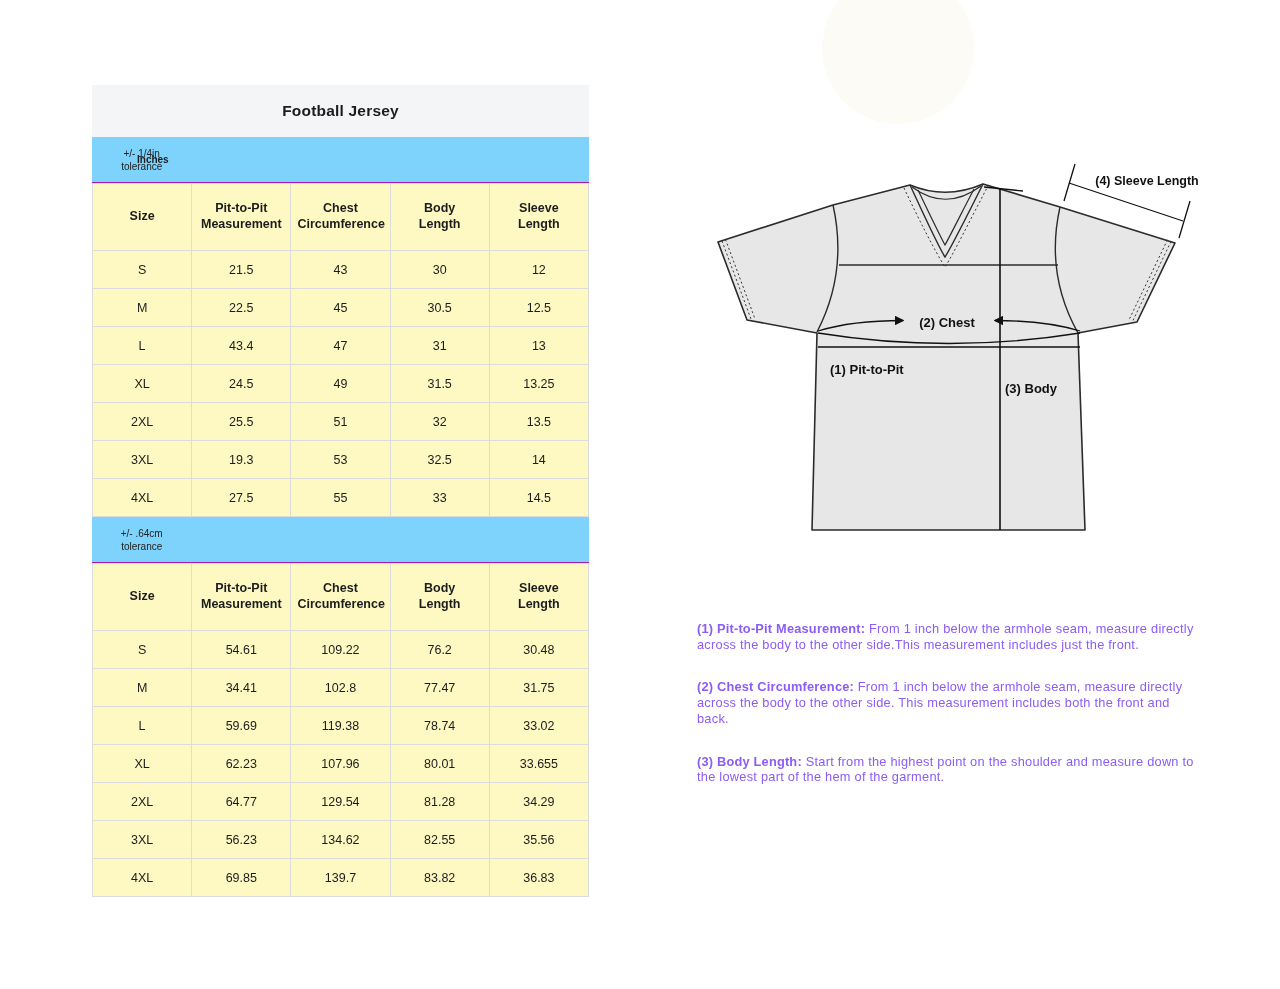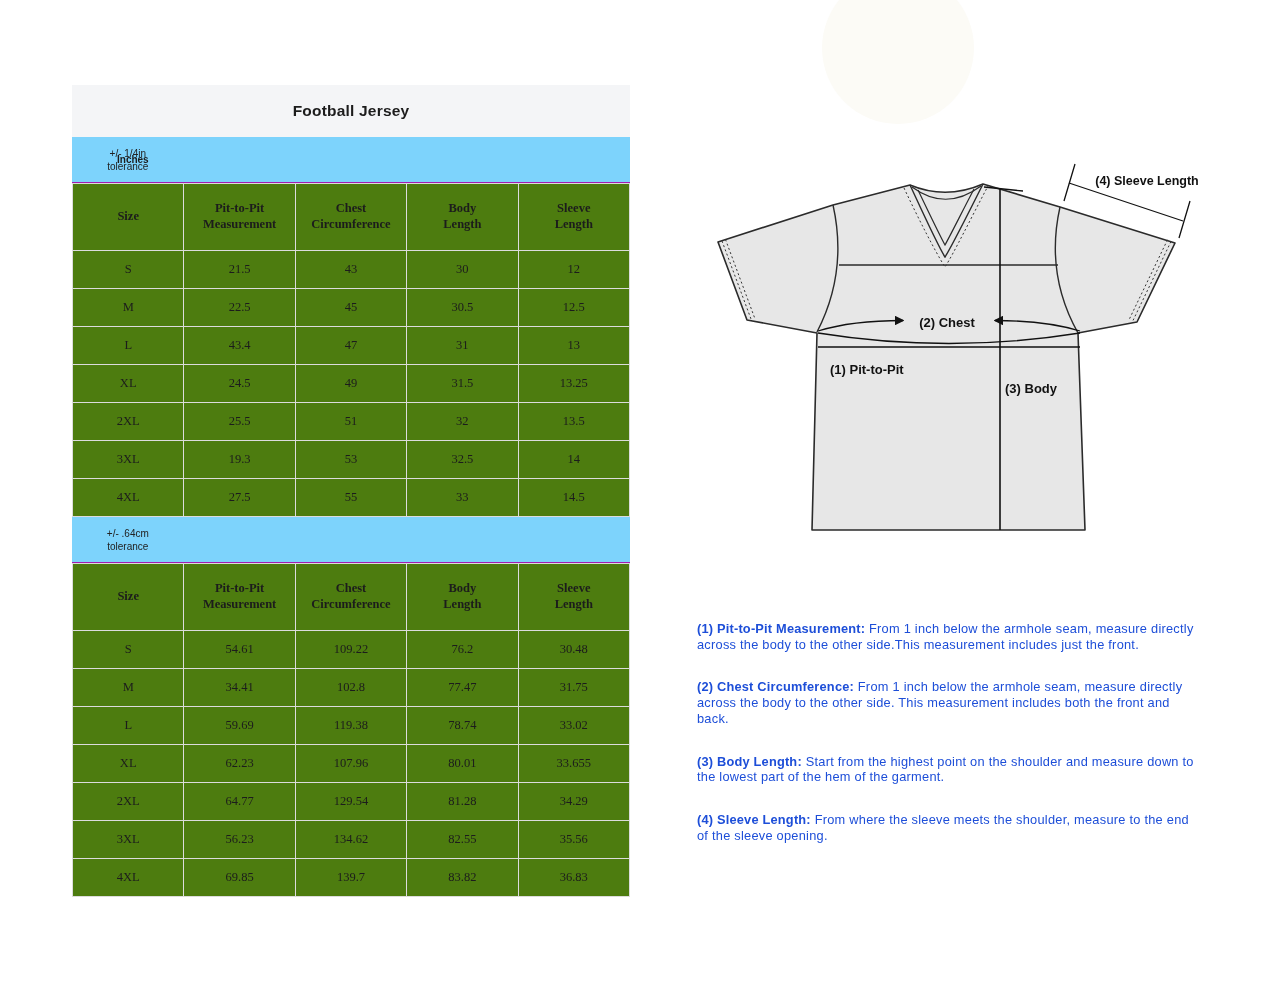--- a/index.html
+++ b/index.html
@@ -7,55 +7,55 @@
     width:1280px;height:989px;position:relative;background:#ffffff;
     font-family:"Liberation Sans","DejaVu Sans",sans-serif;color:#1c1c1c;
     overflow:hidden;
   }
   
   .watermark{
     position:absolute;left:822px;top:-28px;width:152px;height:152px;
     border-radius:50%;background:#fcfbf6;
   }
   
-  .size-chart{position:absolute;left:72px;top:85px;width:558px;}
+  .size-chart{position:absolute;left:92px;top:85px;width:497px;}
   .chart-title{
     height:52px;background:#f4f5f7;display:flex;align-items:center;justify-content:center;
     font-weight:bold;font-size:15.5px;letter-spacing:.2px;
   }
   .unit-band{
     position:relative;height:45px;background:#7dd3fc;
     display:flex;align-items:center;border-bottom:1px solid #a21caf;
   }
   .tolerance-note{
     width:20%;text-align:center;font-size:10px;line-height:1.3;white-space:pre-line;color:#222;
   }
   .unit-label{
     position:absolute;left:0;width:100%;text-align:left;font-weight:bold;font-size:10px;
     pointer-events:none;
     padding-left:45px;
   }
-  table.grid{width:100%;border-collapse:collapse;table-layout:fixed;background:#4d7c0f;font-family:Liberation Serif, serif;}
+  table.grid{width:100%;border-collapse:collapse;table-layout:fixed;background:#fef9c3;}
   table.grid th,table.grid td{
     border:1px solid #dcdcdc;text-align:center;vertical-align:middle;padding:0 6px;
     font-size:12.5px;
   }
   table.grid th{height:66px;font-weight:bold;white-space:pre-line;line-height:1.25;}
   table.grid td{height:37px;font-weight:normal;}
   
   .jersey-svg{position:absolute;left:690px;top:130px;width:520px;height:430px;}
   .jersey-svg text{
     font-family:"Liberation Sans","DejaVu Sans",sans-serif;font-weight:bold;fill:#111;
   }
   .lbl{font-size:13px;}
   .lbl-sm{font-size:12.5px;}
   
   .descriptions{
     position:absolute;left:697px;top:621px;width:500px;
-    font-size:12.8px;line-height:1.23;letter-spacing:.25px;color:#1d4ed8;
+    font-size:12.8px;line-height:1.23;letter-spacing:.25px;color:#8b5cf6;
   }
   .descriptions p{margin:0 0 27px 0;}
   .descriptions b{letter-spacing:.2px;}
 </style>
 </head>
 <body>
 
 <div class="watermark"></div>
 
 <section class="size-chart">
@@ -244,14 +244,13 @@
   <text class="lbl" x="140" y="244">(1) Pit-to-Pit</text>
   <text class="lbl" x="257" y="197" text-anchor="middle">(2) Chest</text>
   <text class="lbl" x="315" y="263">(3) Body</text>
   <text class="lbl-sm" x="457" y="55" text-anchor="middle">(4) Sleeve Length</text>
 </svg>
 
 <div class="descriptions">
   <p><b>(1) Pit-to-Pit Measurement:</b> <span>From 1 inch below the armhole seam, measure directly across the body to the other side.This measurement includes just the front.</span></p>
   <p><b>(2) Chest Circumference:</b> <span>From 1 inch below the armhole seam, measure directly across the body to the other side. This measurement includes both the front and back.</span></p>
   <p><b>(3) Body Length:</b> <span>Start from the highest point on the shoulder and measure down to the lowest part of the hem of the garment.</span></p>
-  <p><b>(4) Sleeve Length:</b> <span>From where the sleeve meets the shoulder, measure to the end of the sleeve opening.</span></p>
 </div>
 
 </body></html>

